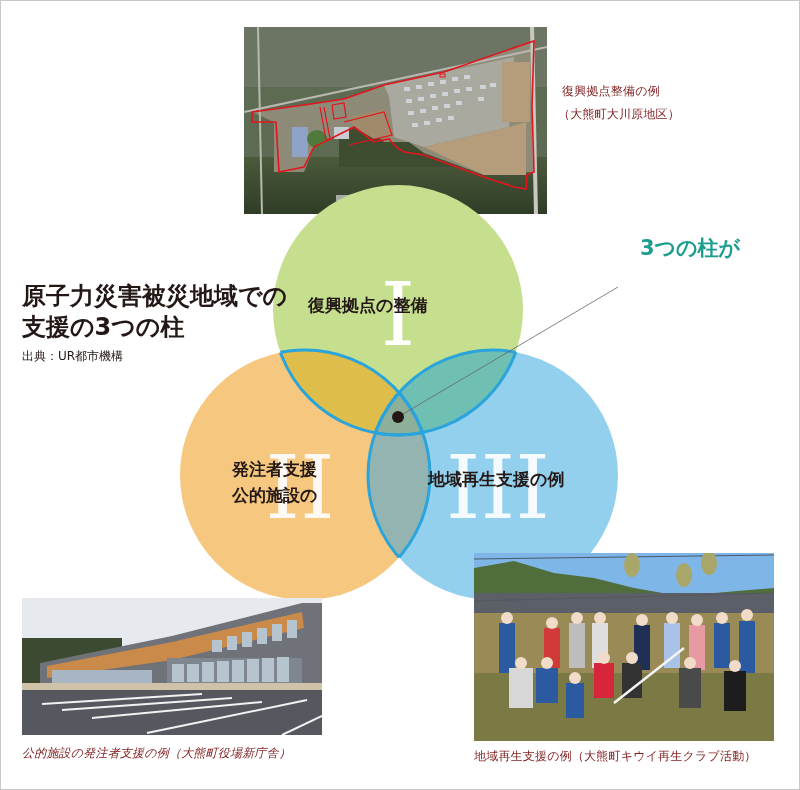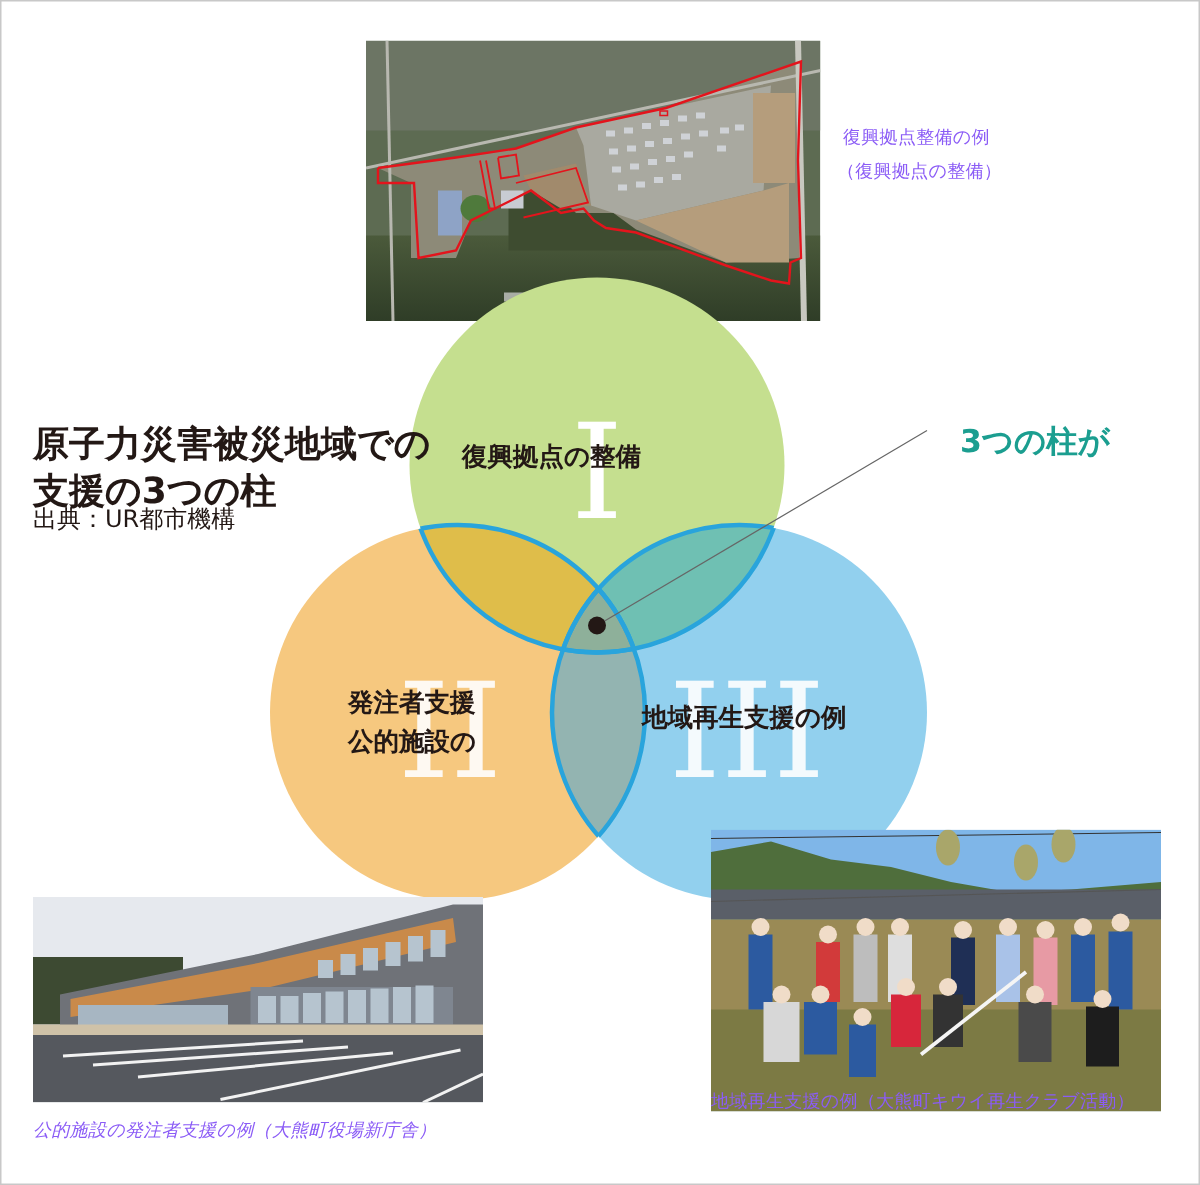--- a/index.html
+++ b/index.html
@@ -1,27 +1,27 @@
 <!DOCTYPE html>
 <html><head>
 <meta charset="utf-8">
 <style>
   html, body { margin: 0; padding: 0; background: #fff; }
   body { width: 800px; height: 790px; position: relative; overflow: hidden;
          font-family: "DejaVu Sans", "Liberation Sans", sans-serif; }
   .frame { position: absolute; left: 0; top: 0; width: 798px; height: 788px;
            border: 1px solid #c8c8c8; background: #fff; }
   .photo { position: absolute; overflow: hidden; }
-  .caption { position: absolute; font-size: 12px; color: #8b5cf6; white-space: nowrap; letter-spacing: 0.2px; }
+  .caption { position: absolute; font-size: 12px; color: #7f1d1d; white-space: nowrap; letter-spacing: 0.2px; }
   .title { position: absolute; left: 22px; top: 281px; font-size: 24px; font-weight: bold;
            color: #231815; line-height: 31px; white-space: nowrap; }
-  .source { position: absolute; left: 22px; top: 336px; font-size: 16px; color: #231815; white-space: nowrap; }
+  .source { position: absolute; left: 22px; top: 348px; font-size: 12px; color: #231815; white-space: nowrap; }
   .callout { position: absolute; left: 600px; top: 236px; width: 180px; text-align: center;
              color: #1b9e90; font-weight: bold; font-size: 17px; line-height: 25px; }
-  .callout .big { font-size: 21px; margin-top: 46px; }
+  .callout .big { font-size: 21px; }
   svg.venn { position: absolute; left: 0; top: 0; }
   .circle-label { position: absolute; font-weight: bold; color: #231815; font-size: 17px;
                   text-align: left; white-space: nowrap; line-height: 26px; }
 </style>
 </head>
 <body>
 
 <div class="frame"></div>
 
 <div class="photo" style="left:244px; top:27px; width:303px; height:187px;">
@@ -81,21 +81,21 @@
     <polyline points="8,85 60,78 100,72 140,58 200,45 290,14 288,80 290,145 283,148 282,162 270,160 240,150 180,128 160,125 152,120 145,112 130,115 110,100 70,120 60,140 35,145 32,95 8,95 8,85" fill="none" stroke="#e3141c" stroke-width="1.6"></polyline>
     <polyline points="76,80 82,112 86,112 80,80" fill="none" stroke="#e3141c" stroke-width="1.2"></polyline>
     <polyline points="88,78 100,76 102,90 90,92 88,78" fill="none" stroke="#e3141c" stroke-width="1.2"></polyline>
     <polyline points="100,95 140,85 148,108 105,118" fill="none" stroke="#e3141c" stroke-width="1.2"></polyline>
     <rect x="196" y="47" width="5" height="3" fill="none" stroke="#e3141c" stroke-width="1"></rect>
     <rect x="92" y="168" width="22" height="6" fill="#d8d8d8" opacity="0.7"></rect>
   </svg>
 </div>
 
 <div class="caption" style="left:562px; top:83px;">復興拠点整備の例</div>
-<div class="caption" style="left:558px; top:106px;">（復興拠点の整備）</div>
+<div class="caption" style="left:558px; top:106px;">（大熊町大川原地区）</div>
 
 <svg class="venn" width="800" height="790" viewBox="0 0 800 790">
   <defs>
     <clipPath id="clipI">
         <circle cx="398" cy="310" r="125"></circle>
       </clipPath>
     <clipPath id="clipII">
         <circle cx="305" cy="475" r="125"></circle>
       </clipPath>
     <clipPath id="clipIII">
@@ -245,13 +245,13 @@
     <line x1="140" y1="150" x2="210" y2="95" stroke="#f5f5f5" stroke-width="2.5"></line>
     <line x1="0" y1="6" x2="300" y2="2" stroke="#333" stroke-width="0.7"></line>
     <line x1="0" y1="48" x2="300" y2="40" stroke="#555" stroke-width="0.7"></line>
     <g fill="#a9a66a">
         <ellipse cx="158" cy="12" rx="8" ry="12"></ellipse>
         <ellipse cx="210" cy="22" rx="8" ry="12"></ellipse>
         <ellipse cx="235" cy="10" rx="8" ry="12"></ellipse>
       </g>
   </svg>
 </div>
-<div class="caption" style="left:474px; top:726px;">地域再生支援の例（大熊町キウイ再生クラブ活動）</div>
+<div class="caption" style="left:474px; top:748px;">地域再生支援の例（大熊町キウイ再生クラブ活動）</div>
 
 </body></html>

